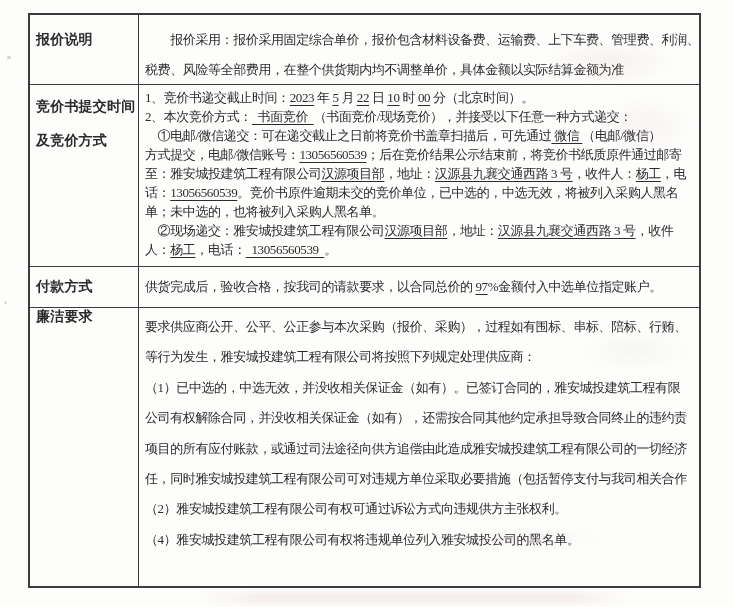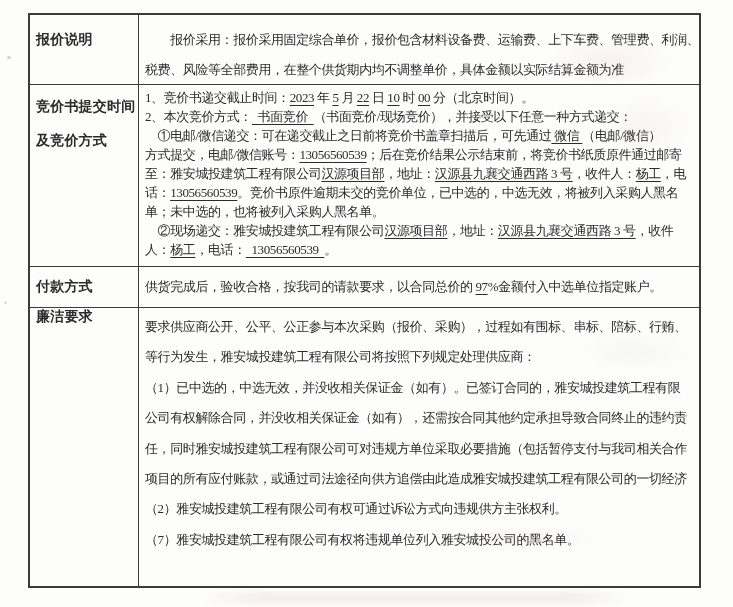--- a/index.html
+++ b/index.html
@@ -111,24 +111,24 @@
       </div>
 
     <div class="cell lbl r4">
       <div class="line">廉洁要求</div>
     </div>
     <div class="cell cnt r4">
         <div class="line"><span>要求供应商公开、公平、公正参与本次采购（报价、采购），过程如有围标、串标、陪标、行贿、</span></div>
         <div class="line"><span>等行为发生，雅安城投建筑工程有限公司将按照下列规定处理供应商：</span></div>
         <div class="line"><span>（1）已中选的，中选无效，并没收相关保证金（如有）。已签订合同的，雅安城投建筑工程有限</span></div>
         <div class="line"><span>公司有权解除合同，并没收相关保证金（如有），还需按合同其他约定承担导致合同终止的违约责</span></div>
+        <div class="line"><span>项目的所有应付账款，或通过司法途径向供方追偿由此造成雅安城投建筑工程有限公司的一切经济</span></div>
         <div class="line"><span>任，同时雅安城投建筑工程有限公司可对违规方单位采取必要措施（包括暂停支付与我司相关合作</span></div>
-        <div class="line"><span>项目的所有应付账款，或通过司法途径向供方追偿由此造成雅安城投建筑工程有限公司的一切经济</span></div>
         <div class="line"><span>（2）雅安城投建筑工程有限公司有权可通过诉讼方式向违规供方主张权利。</span></div>
-        <div class="line"><span>（7）雅安城投建筑工程有限公司有权将违规单位列入雅安城投公司的黑名单。</span></div>
+        <div class="line"><span>（4）雅安城投建筑工程有限公司有权将违规单位列入雅安城投公司的黑名单。</span></div>
       </div>
 
   </div>
 
   <div class="artifact a1"></div>
   <div class="artifact a2"></div>
   <div class="artifact a3"></div>
   <div class="artifact a4"></div>
   <div class="artifact a5"></div>
   <div class="speck s1"></div>

